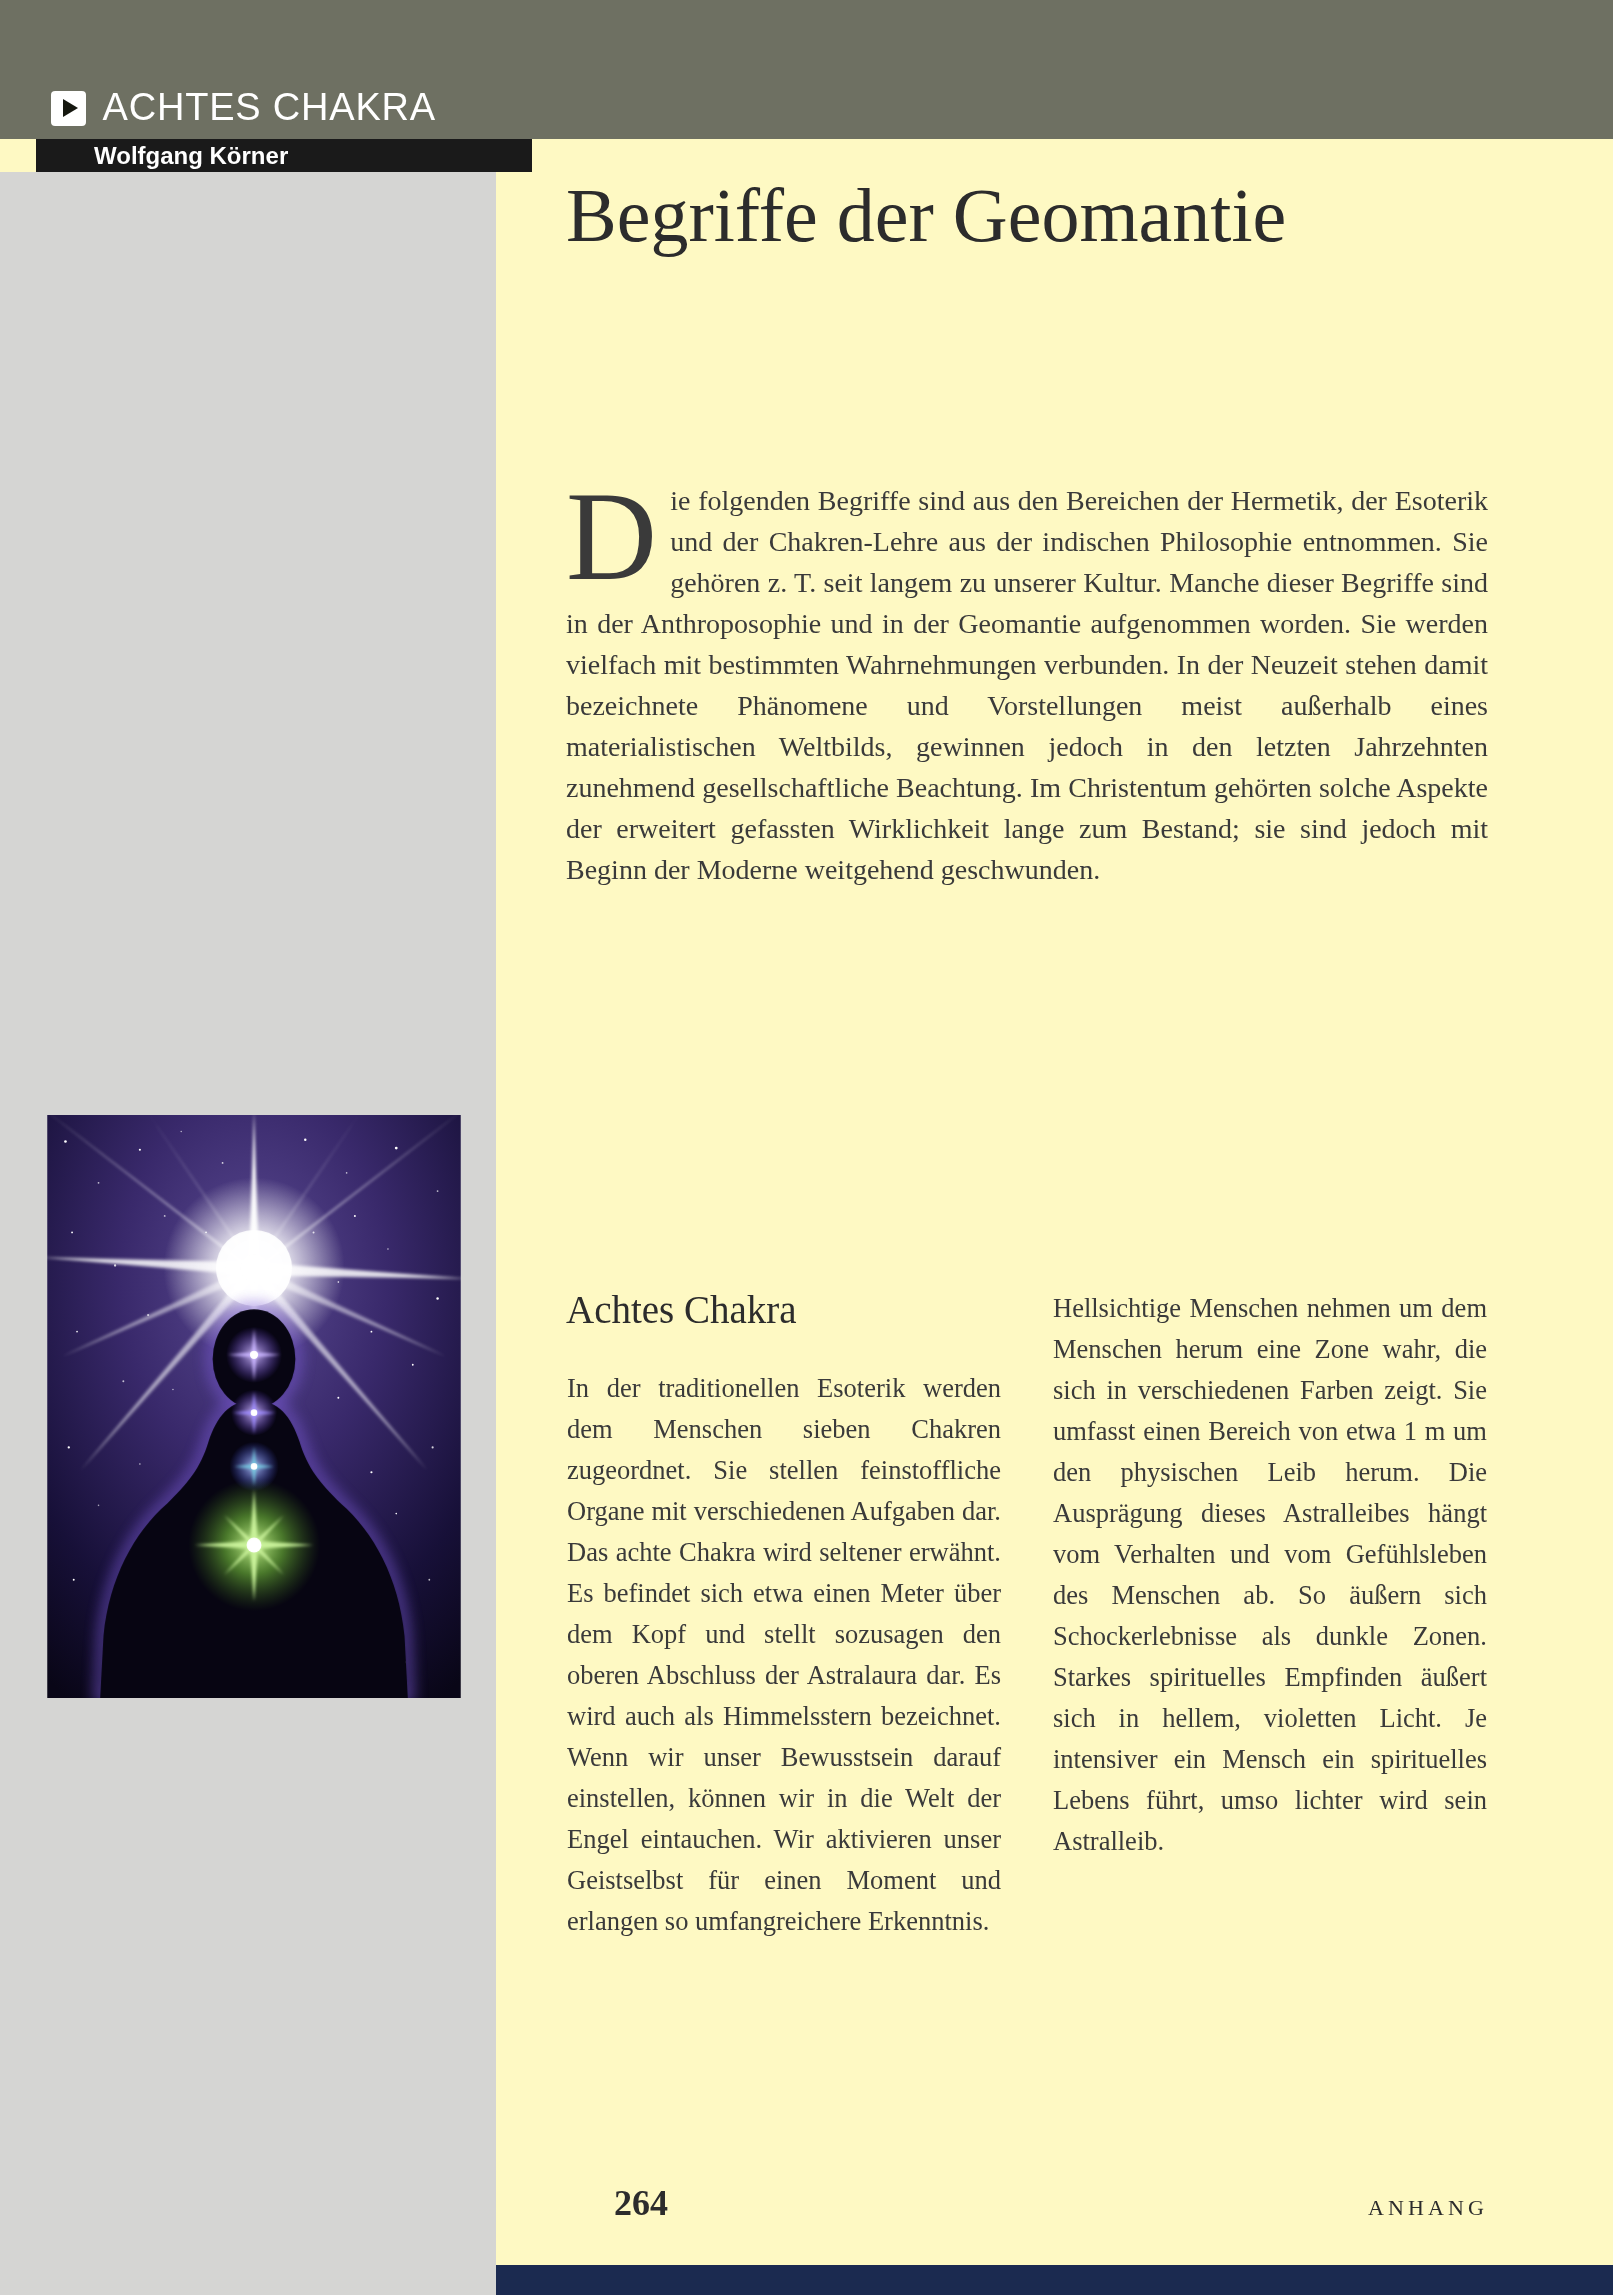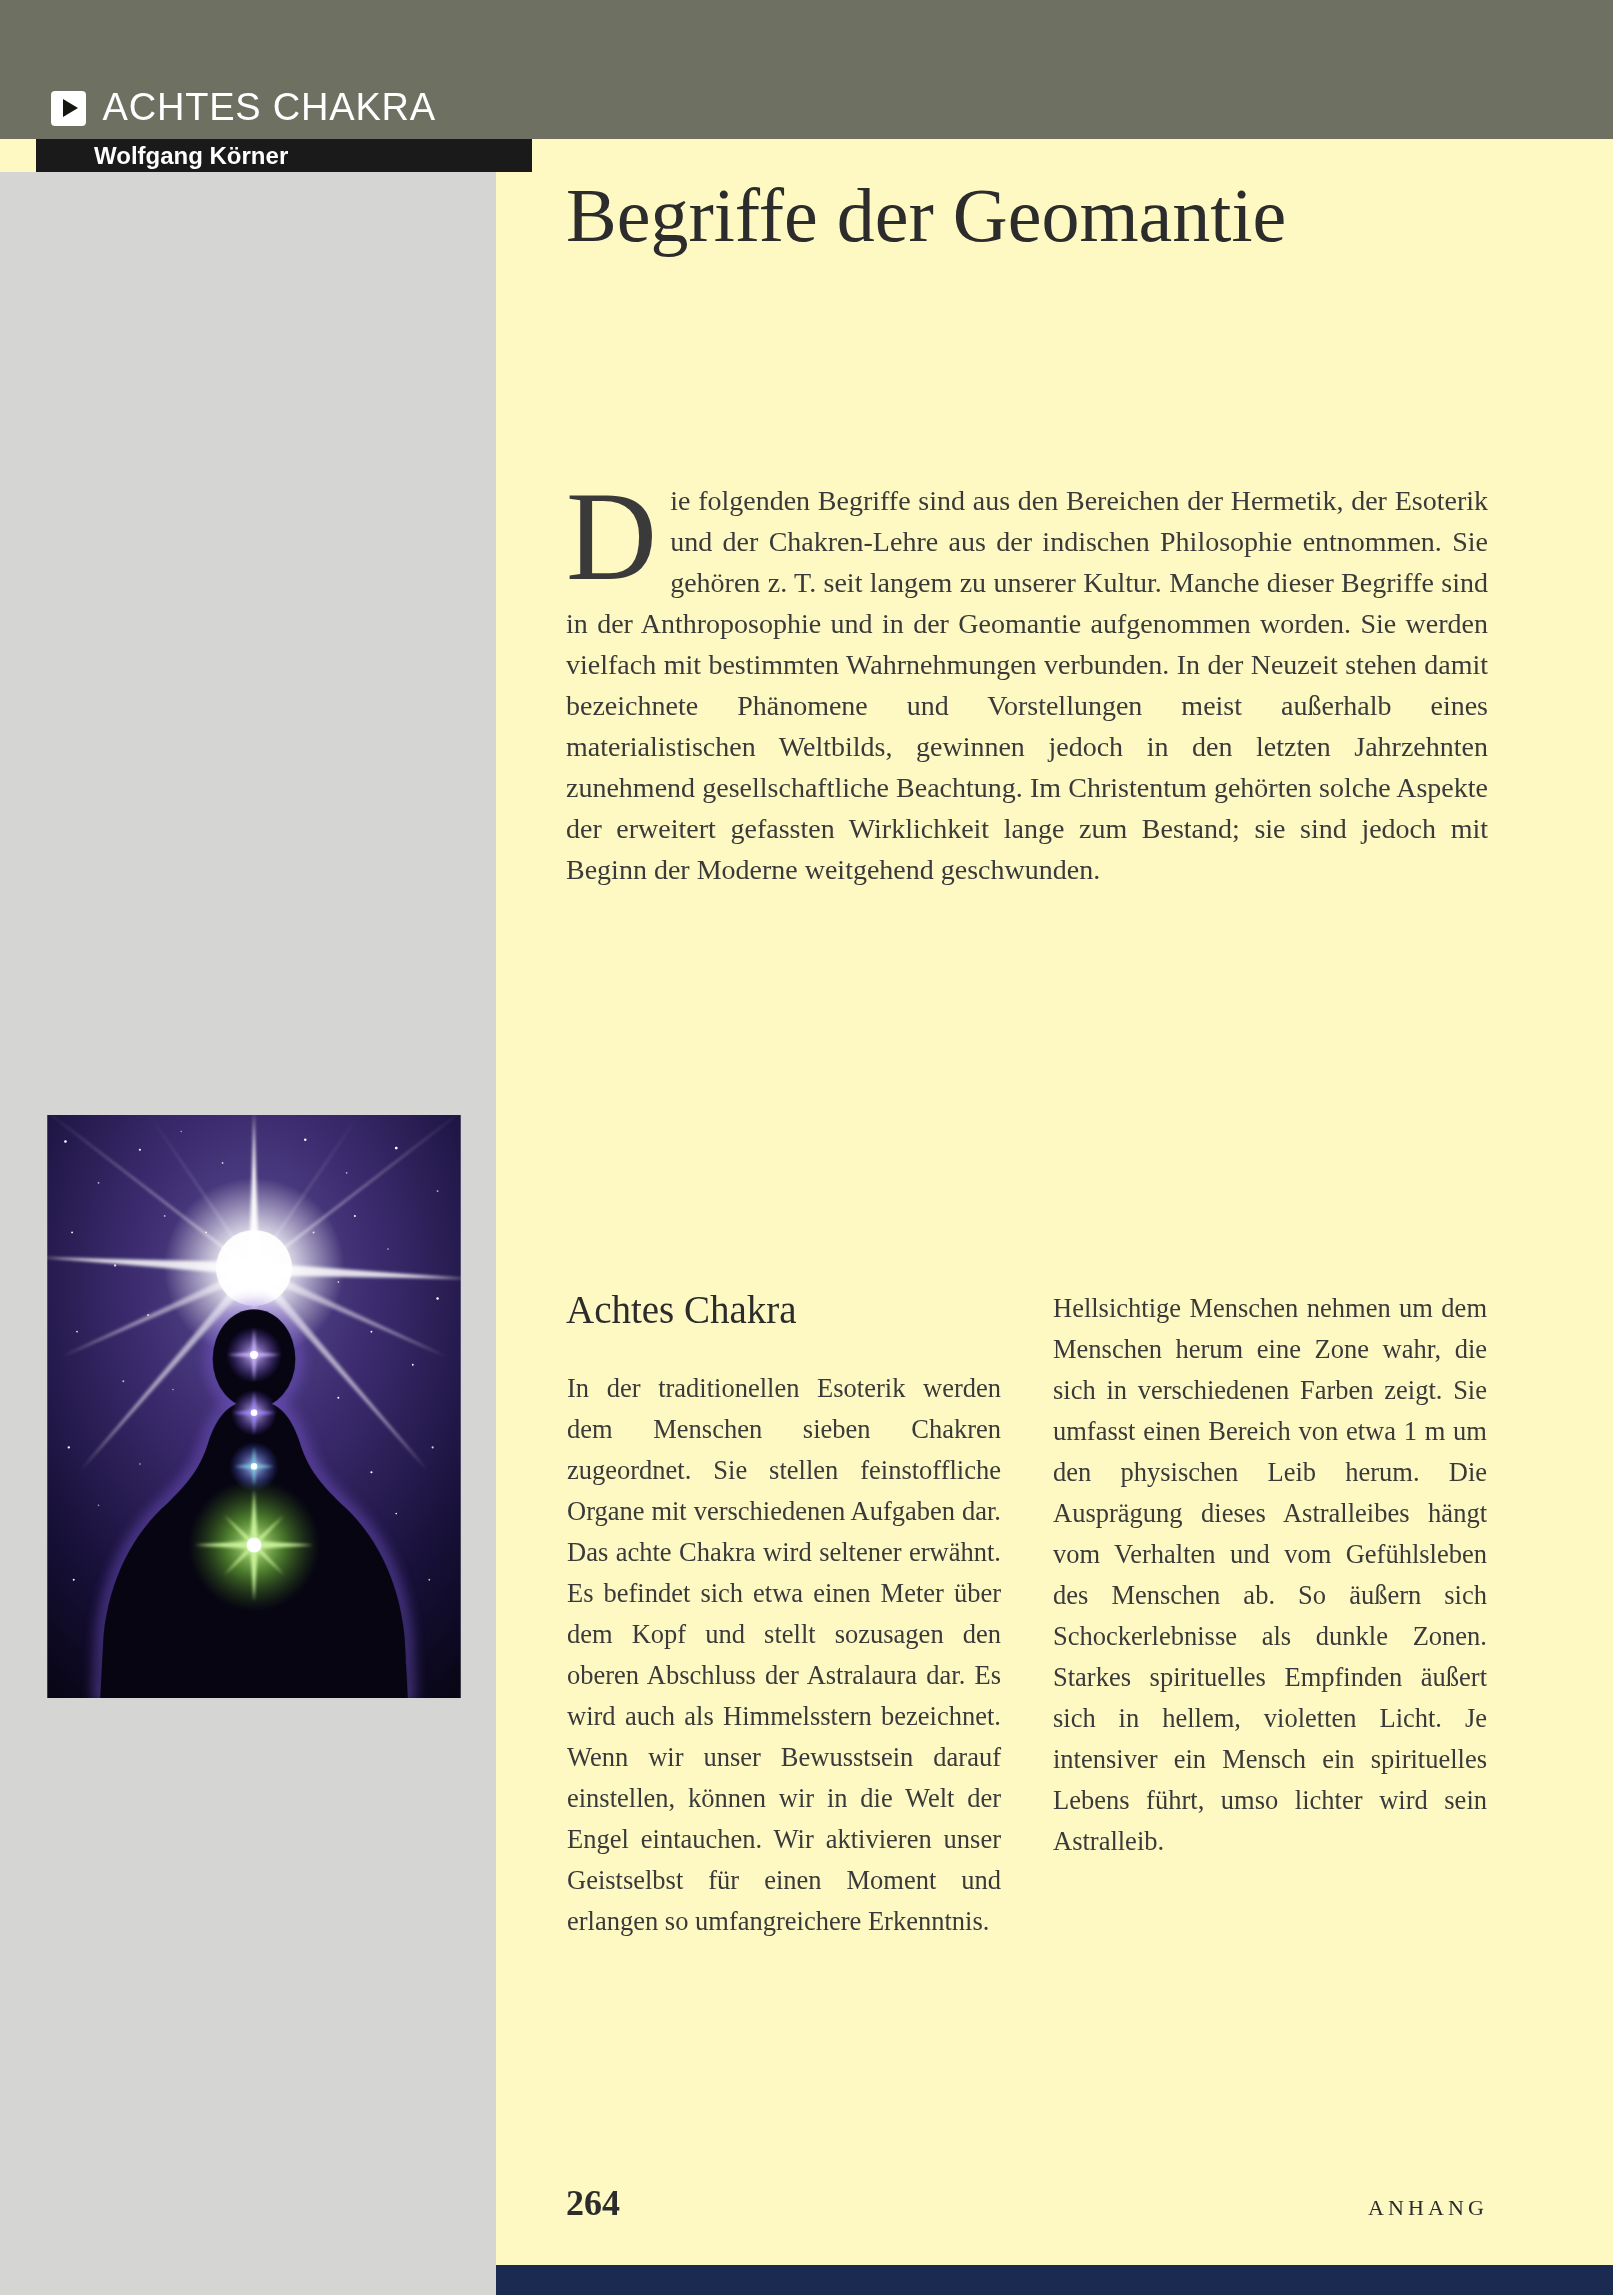--- a/index.html
+++ b/index.html
@@ -38,21 +38,21 @@
            font-size:28px; line-height:41px; text-align:justify; color:#3a3a3a; }
   .dropcap { float:left; font-size:126px; line-height:99px; padding:6.6px 13.2px 0 0; color:#3a3a3a; }
 
   .cols { position:absolute; top:1115px; left:58px; width:922px; display:flex; gap:50px; }
   .col { width:436px; }
   .col h2 { margin:0 0 36px 0; font-size:39px; font-weight:400; color:#2c2c2c; }
   .col p { margin:1px; font-size:26.5px; line-height:41px; text-align:justify; color:#3a3a3a; }
 
   .page-footer { position:absolute; top:2010px; left:58px; width:922px;
                  display:flex; justify-content:space-between; align-items:baseline; color:#2c2c2c; }
-  .page-num { font-size:36px; font-weight:bold; }
+  .page-num { font-size:36px; font-weight:bold;margin-left:48px; }
   .section-label { font-size:22px; letter-spacing:4.1px; }
 
   .bottom-bar { position:absolute; left:496px; right:0; bottom:0; height:30px; background:#1b2a50; }
 </style>
 </head>
 <body>
 
 <div class="page">
 
   <header class="top-band">

